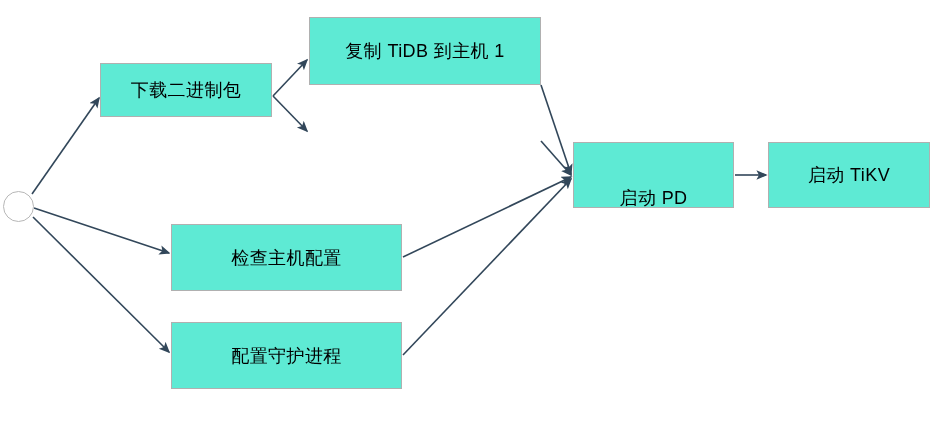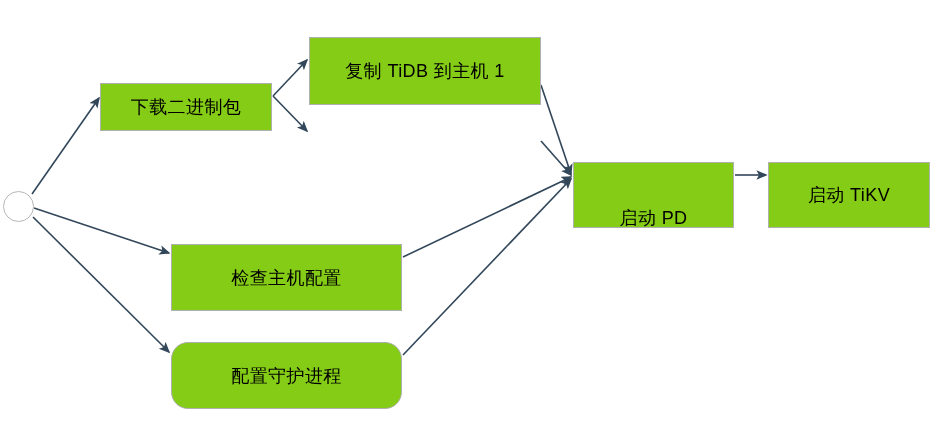--- a/index.html
+++ b/index.html
@@ -21,25 +21,24 @@
     position: absolute;
     left: 0;
     top: 0;
     width: 939px;
     height: 422px;
   }
   .node-box {
     position: absolute;
     box-sizing: border-box;
     border: 1.4px solid #b0b0b0;
-    background: #84cc16;
+    background: #5eead4;
     display: flex;
     align-items: center;
     justify-content: center;
-    margin-top: 20px;
   }
   .node-label {
     color: #000000;
     font-size: 18px;
     font-family: "Liberation Sans", "DejaVu Sans", sans-serif;
     letter-spacing: 0.4px;
     white-space: nowrap;
     line-height: 1;
   }
   .start-node {
@@ -70,34 +69,34 @@
         <line x1="541" y1="85" x2="571" y2="174" stroke="#32475a" stroke-width="1.6" marker-end="url(#arrowhead)"></line>
         <line x1="541" y1="141" x2="571" y2="175" stroke="#32475a" stroke-width="1.6" marker-end="url(#arrowhead)"></line>
         <line x1="403" y1="257" x2="571" y2="177" stroke="#32475a" stroke-width="1.6" marker-end="url(#arrowhead)"></line>
         <line x1="403" y1="355" x2="571" y2="179" stroke="#32475a" stroke-width="1.6" marker-end="url(#arrowhead)"></line>
         <line x1="735" y1="175" x2="766" y2="175" stroke="#32475a" stroke-width="1.6" marker-end="url(#arrowhead)"></line>
       </g>
   </svg>
 
   <div class="start-node" style="left: 3px; top: 191px; width: 31px; height: 31px;"></div>
 
-  <div class="node-box" style="left: 100px; top: 63px; width: 172px; height: 48px;">
+  <div class="node-box" style="left: 100px; top: 63px; width: 172px; height: 54px;">
     <span class="node-label">下载二进制包</span>
   </div>
 
   <div class="node-box" style="left: 309px; top: 17px; width: 232px; height: 68px;">
     <span class="node-label">复制 TiDB 到主机 1</span>
   </div>
 
 
   <div class="node-box" style="left: 171px; top: 224px; width: 231px; height: 67px;">
     <span class="node-label">检查主机配置</span>
   </div>
 
-  <div class="node-box" style="left: 171px; top: 322px; width: 231px; height: 67px; border-radius: 17px;">
+  <div class="node-box" style="left: 171px; top: 322px; width: 231px; height: 67px;">
     <span class="node-label">配置守护进程</span>
   </div>
 
   <div class="node-box" style="left: 573px; top: 142px; width: 161px; height: 66px; align-items: flex-end;">
     <span class="node-label">启动 PD</span>
   </div>
 
   <div class="node-box" style="left: 768px; top: 142px; width: 162px; height: 66px;">
     <span class="node-label">启动 TiKV</span>
   </div>

